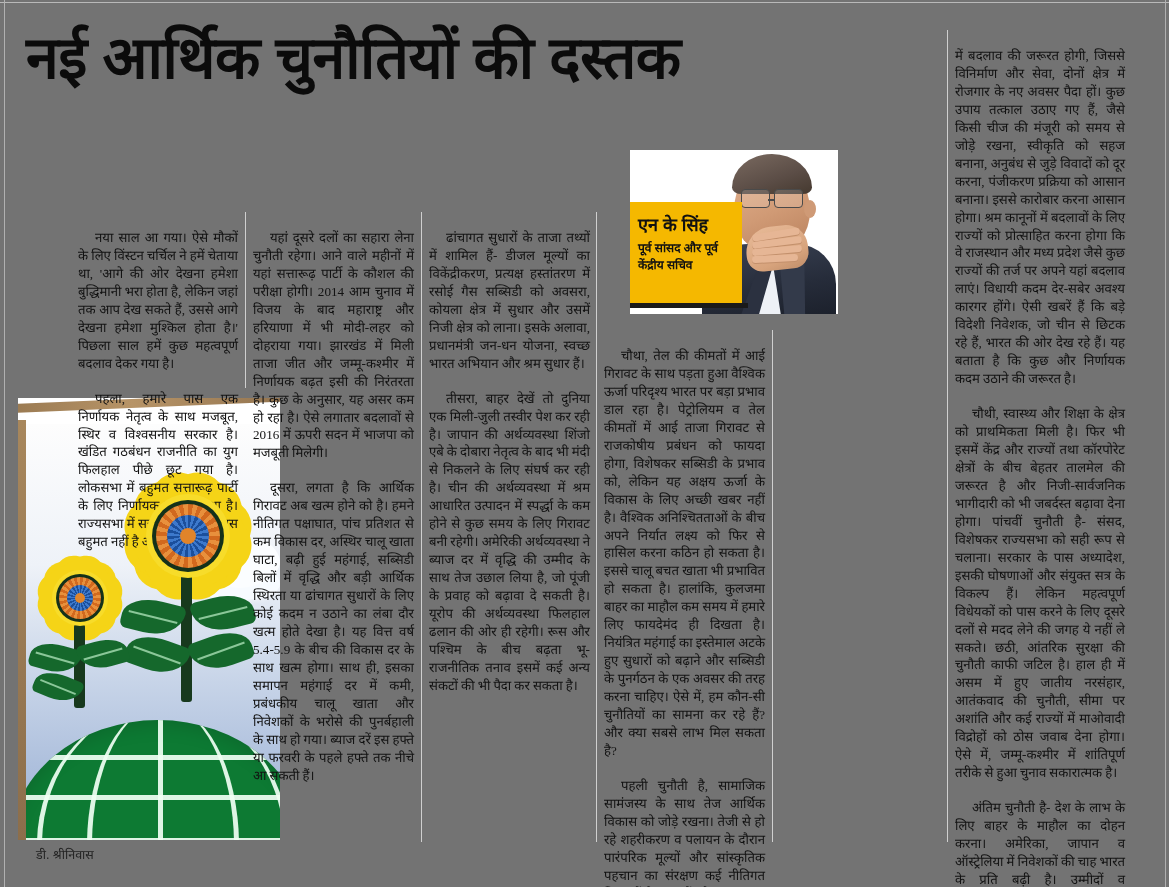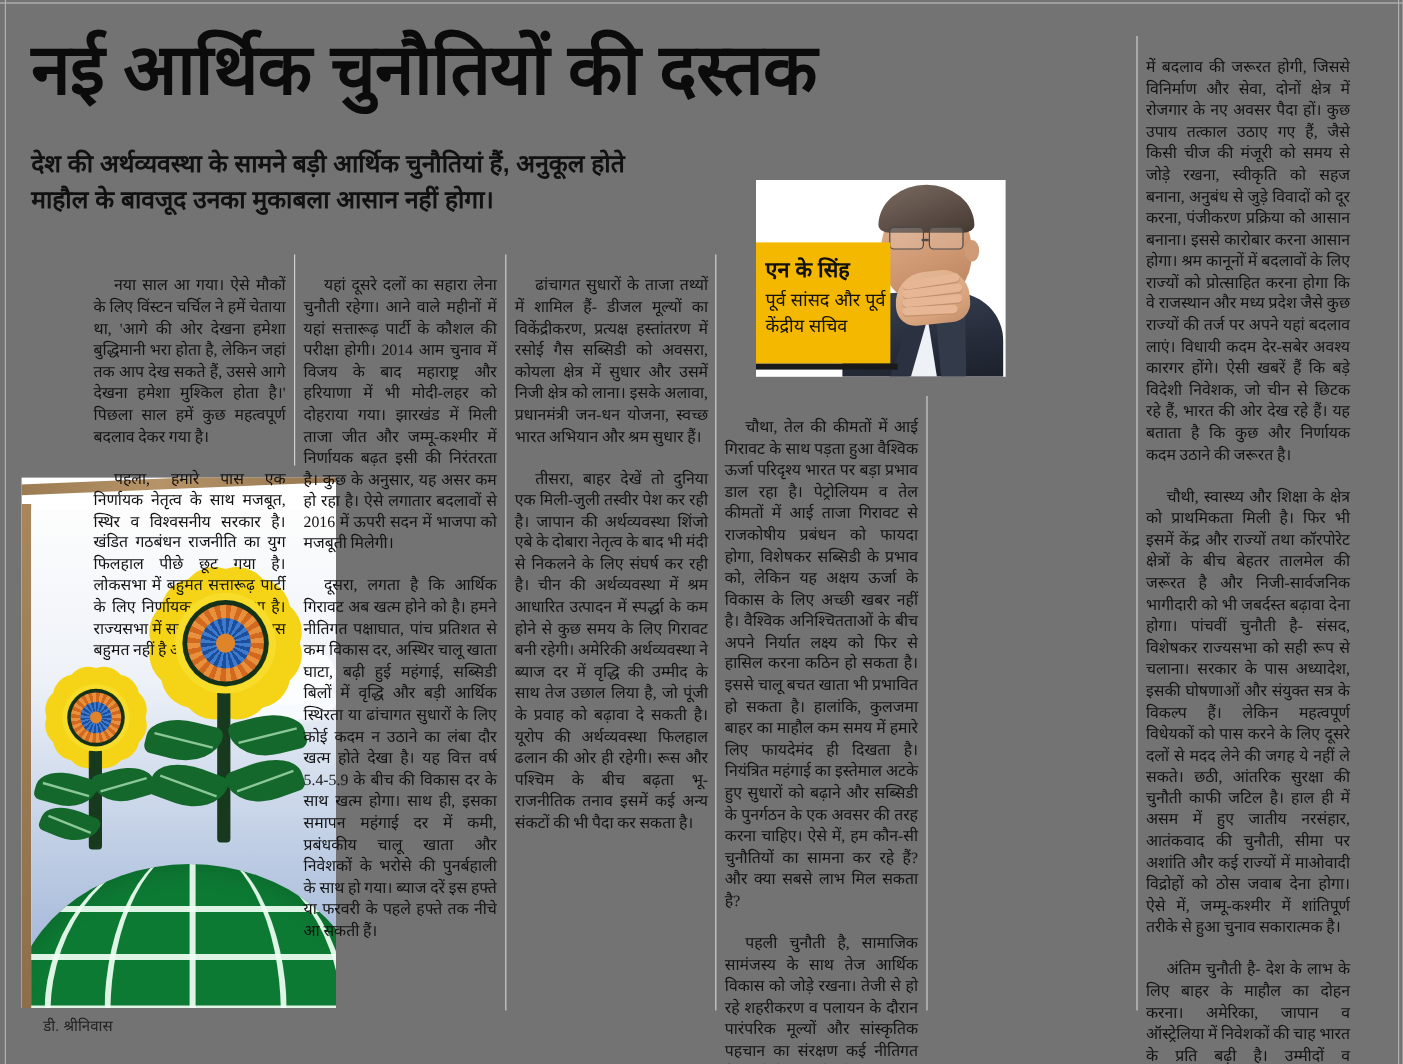--- a/index.html
+++ b/index.html
@@ -125,21 +125,21 @@
   }
   .byline-rule{
     position:absolute;left:0;top:153px;width:118px;height:5px;background:#1a1a1a;z-index:6;
   }
   .byline-text{
     position:absolute;left:8px;top:64px;width:104px;z-index:7;
     font-family:"Liberation Sans","DejaVu Sans",sans-serif;
     color:#111;
   }
   .by-name{font-size:18px;font-weight:700;line-height:1.3;margin-bottom:3px;}
-  .by-role{font-size:15px;font-weight:400;line-height:1.42;}
+  .by-role{font-size:12px;font-weight:700;line-height:1.42;}
 
   
   .illus{
     position:absolute;left:18px;top:398px;width:262px;height:442px;
     overflow:hidden;
     background:#ffffff;
   }
   .il-frameTop{
     position:absolute;left:-6px;top:6px;width:300px;height:9px;
     background:linear-gradient(90deg,#9a7a52,#b79467 40%,#8d6f4c);
@@ -247,24 +247,20 @@
 <body>
 
 <div class="page">
 
   <div class="edge-top"></div>
   <div class="edge-left"></div>
   <div class="edge-right"></div>
 
   <div class="headline">नई आर्थिक चुनौतियों की दस्तक</div>
 
-  <div class="subhead">
-    <div>देश की अर्थव्यवस्था के सामने बड़ी आर्थिक चुनौतियां हैं, अनुकूल होते</div>
-    <div>माहौल के बावजूद उनका मुकाबला आसान नहीं होगा।</div>
-  </div>
 
   <div class="author-block">
     <div class="photo-frame">
       <div class="portrait">
         <div class="p-suit"></div>
         <div class="p-shirt"></div>
         <div class="p-lapelL"></div>
         <div class="p-lapelR"></div>
         <div class="p-neck"></div>
         <div class="p-head"></div>

